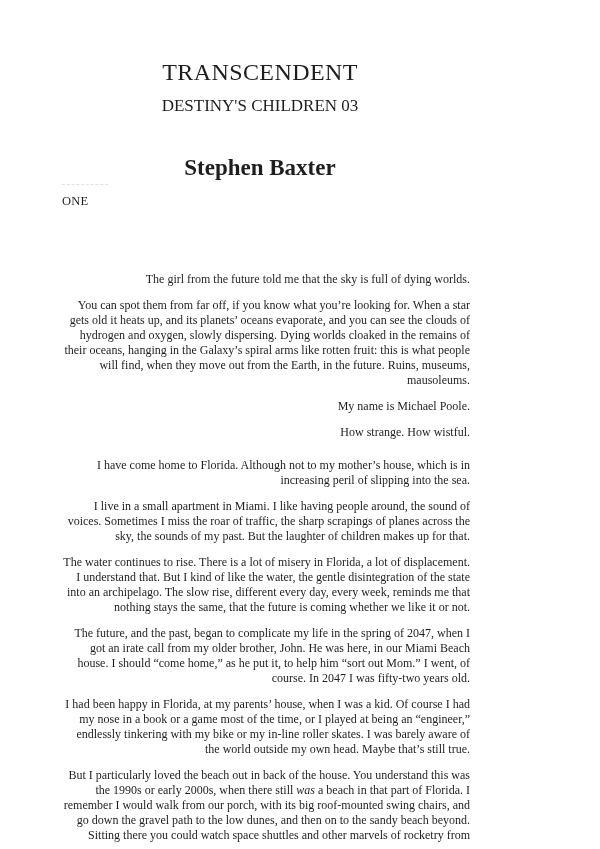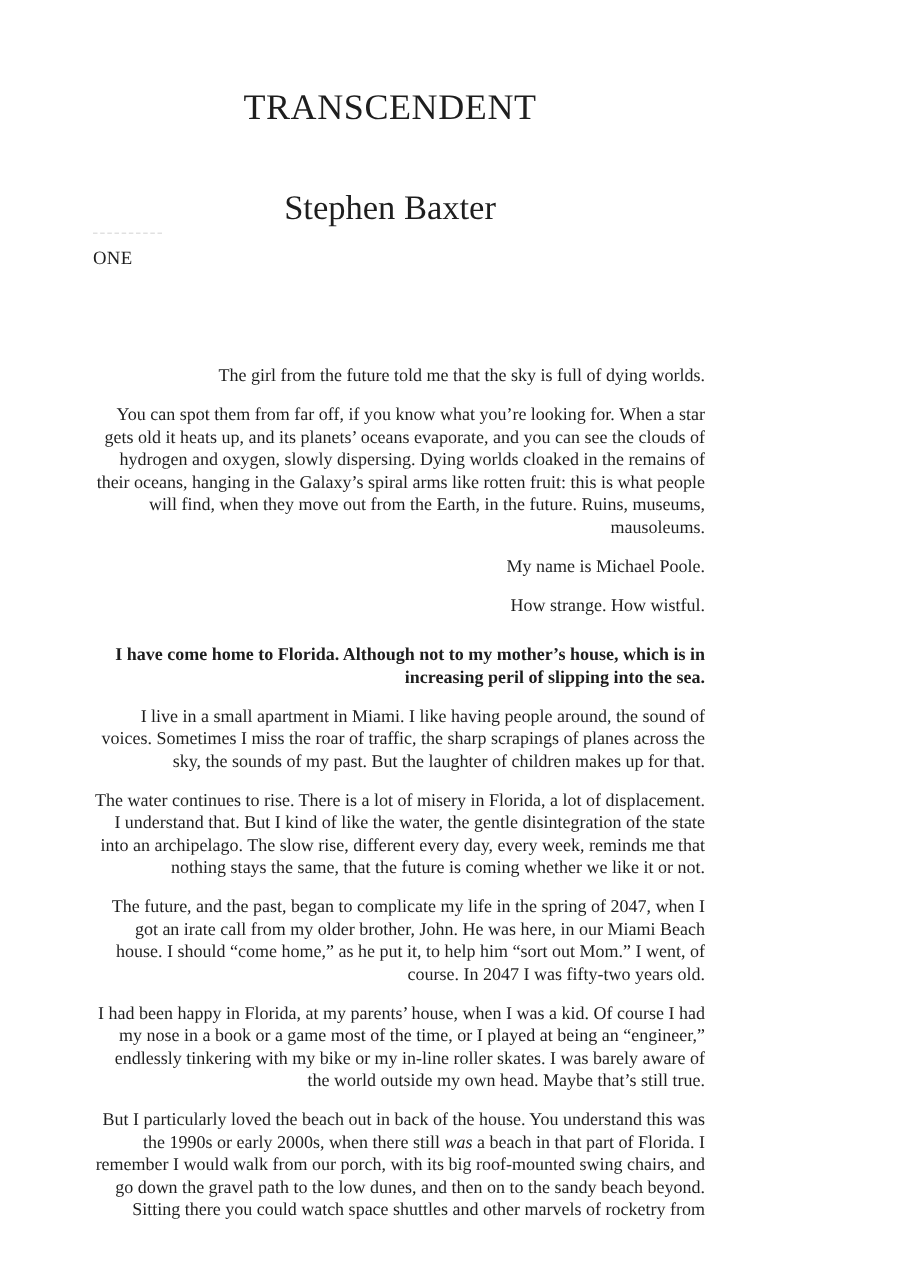--- a/index.html
+++ b/index.html
@@ -33,21 +33,21 @@
     margin: 10px 0 0 0;
     text-align: center;
     font-size: 17px;
     font-weight: 400;
     line-height: 19px;
   }
   .author-name {
     margin: 40px 0 0 0;
     text-align: center;
     font-size: 23px;
-    font-weight: 400;
+    font-weight: 700;
     line-height: 26px;
   }
   .faded-artifact {
     margin: 3px 0 0 62px;
     width: 46px;
     height: 5px;
     border-top: 1px dashed #dcdcdc;
     opacity: 0.85;
   }
   .chapter-heading {
@@ -62,33 +62,33 @@
     font-size: 12px;
     line-height: 15px;
     text-align: left;
   }
   .chapter-text p {
     margin: 0 0 11px 0;
     text-align: right;
   }
   .chapter-text p.section-gap {
     margin-top: 18px;
-    font-weight: bold;
   }
   .chapter-text em {
     font-style: italic;
   }
 </style>
 </head>
 <body>
 
 <div class="page">
 
   <h1 class="book-title">TRANSCENDENT</h1>
 
+  <h2 class="series-subtitle">DESTINY'S CHILDREN 03</h2>
 
   <div class="author-name">Stephen Baxter</div>
 
   <div class="faded-artifact"></div>
 
   <div class="chapter-heading">ONE</div>
 
   <main class="chapter-text">
 
     <p>The girl from the future told me that the sky is full of dying worlds.</p>

